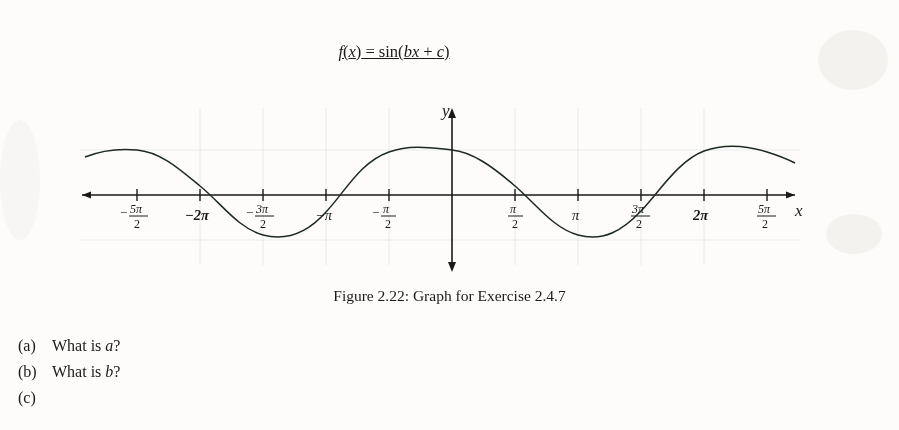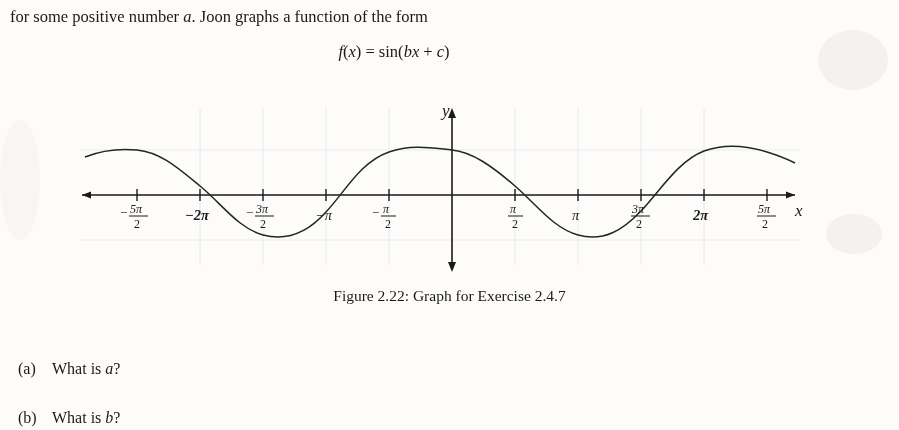--- a/index.html
+++ b/index.html
@@ -29,20 +29,21 @@
   }
   #intro-line { top: 6px; }
   #after-line { top: 82px; }
   .eq {
     position: absolute;
     top: 42px;
     left: 0;
     width: 788px;
     text-align: center;
     font-size: 16.5px;
+    text-decoration: underline;
   }
   .mi { font-style: italic; font-family: "Liberation Serif", serif; }
   .caption {
     position: absolute;
     top: 287px;
     left: 0;
     width: 899px;
     text-align: center;
     font-size: 15.5px;
   }
@@ -63,41 +64,38 @@
   }
   .item {
     display: flex;
     align-items: baseline;
     margin-bottom: 10px;
   }
   .item-label {
     width: 34px;
     flex: 0 0 34px;
   }
-  .item-text { white-space: nowrap; margin-top: 23px; }
+  .item-text { white-space: nowrap; }
   
   .blotch {
     position: absolute;
     border-radius: 50%;
     background: rgba(170,160,150,0.10);
     pointer-events: none;
   }
 </style>
 </head>
 <body>
 
 <div class="page">
 
   <div class="blotch" style="left:818px; top:30px; width:70px; height:60px;"></div>
   <div class="blotch" style="left:826px; top:214px; width:56px; height:40px;"></div>
   <div class="blotch" style="left:0px; top:120px; width:40px; height:120px; background:rgba(170,160,150,0.06);"></div>
 
-  <div class="para" id="intro-line">
-    <span>for some positive number&nbsp;</span><span class="mi">a</span><span>. Joon graphs a function of the form</span>
-  </div>
 
   <div class="eq">
     <span class="mi">f</span><span>(</span><span class="mi">x</span><span>)</span><span> = sin(</span><span class="mi">b</span><span class="mi">x</span><span> + </span><span class="mi">c</span><span>)</span>
   </div>
 
 
   <div class="figure">
     <svg width="899" height="180" viewBox="0 0 899 180" xmlns="http://www.w3.org/2000/svg">
 
       <g stroke="#c9cfd6" stroke-width="0.8" opacity="0.55">

